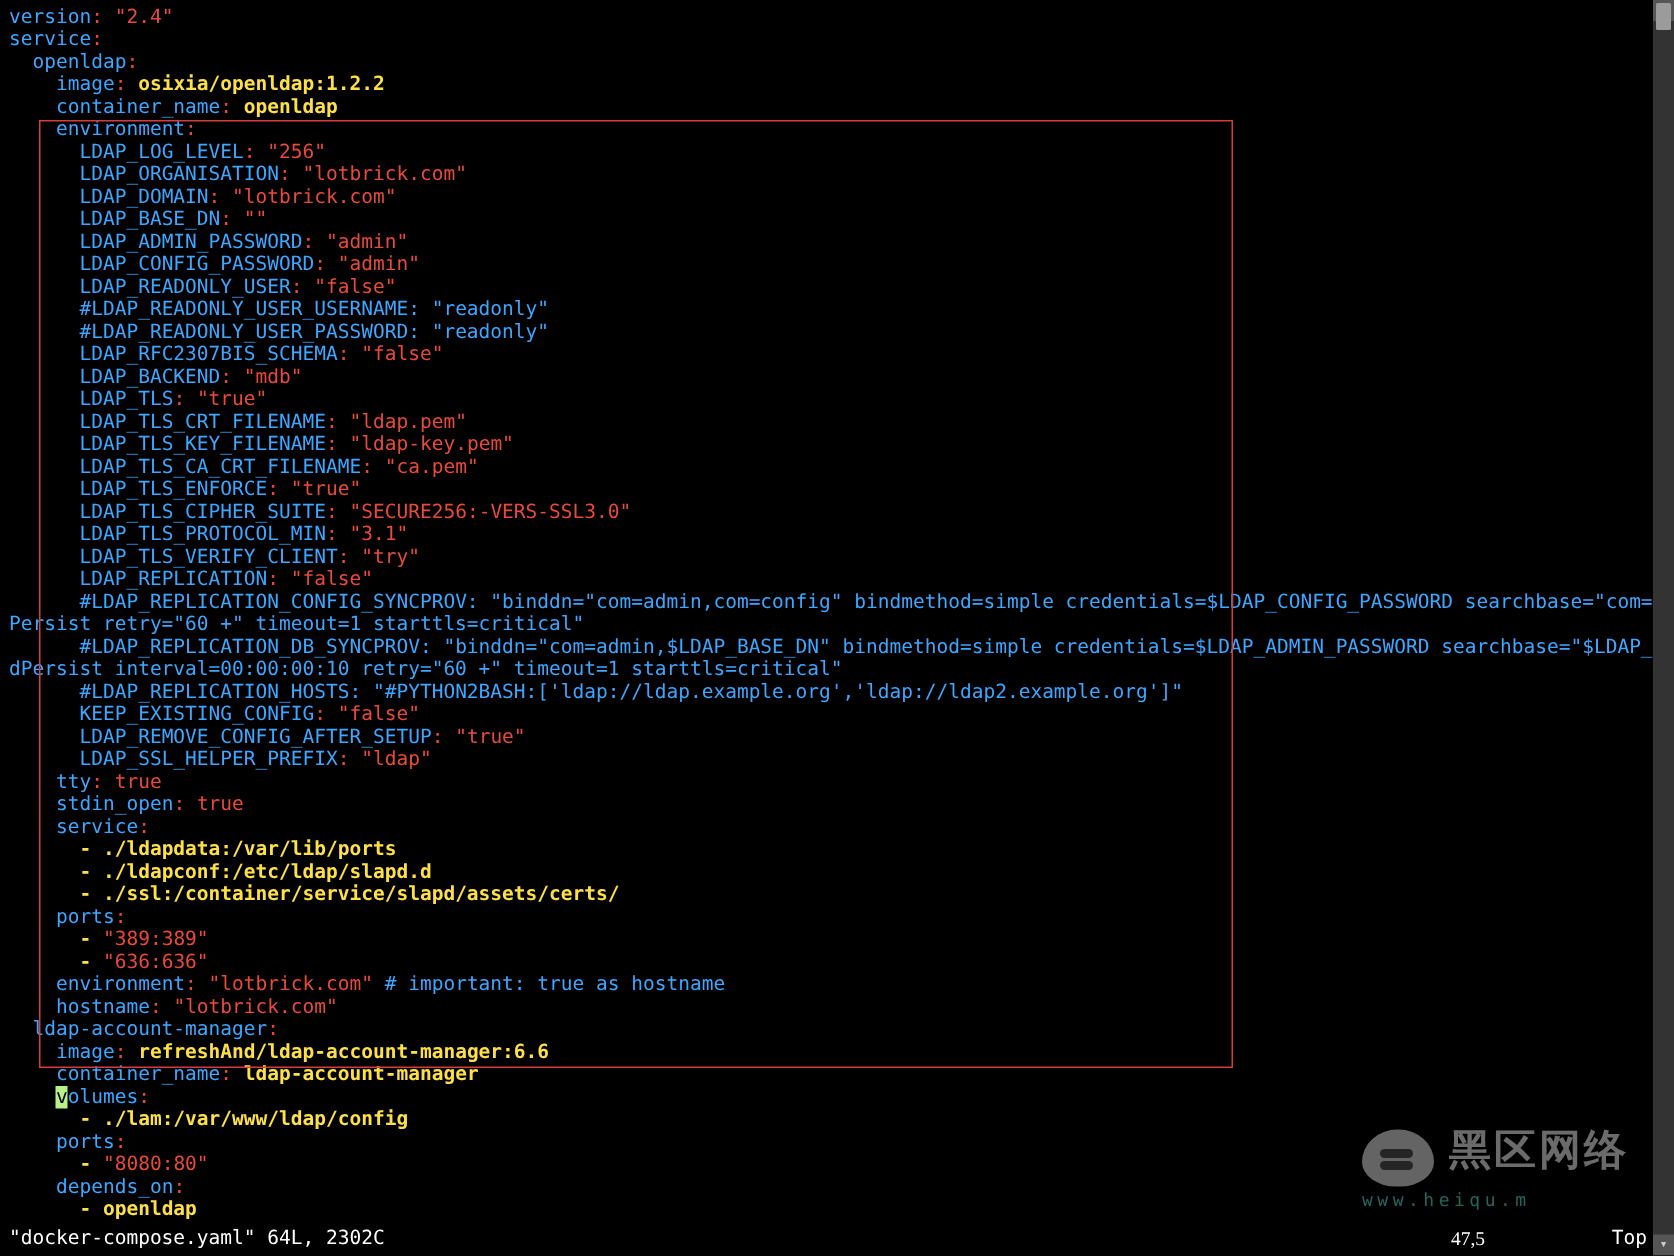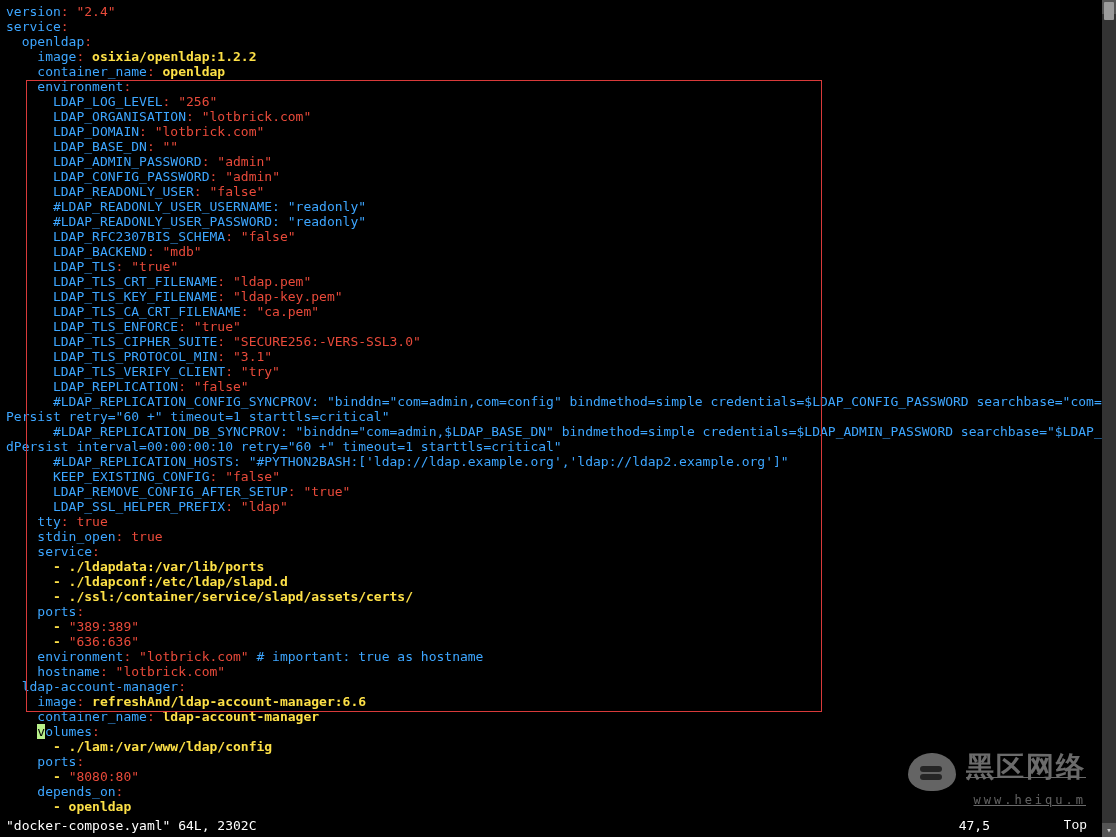--- a/index.html
+++ b/index.html
@@ -9,32 +9,32 @@
   .s{color:#e84a3a;}  
   .c{color:#e84a3a;}  
   .cm{color:#3da6ff;} 
   .w{color:#fde047;font-weight:bold;}  
   
   .hlbox{position:absolute;left:26px;top:80px;width:794px;height:630px;border:1px solid #d93a3a;pointer-events:none;}
   
   .vcur{background:#b8f08a;color:#000;}
   
   .status{position:absolute;left:6px;bottom:4px;right:6px;color:#fff;font-size:13px;}
-  .status .pos{position:absolute;right:120px;bottom:0;}
-  .status .scroll{position:absolute;right:23px;bottom:0;font-family:Liberation Mono, monospace;}
+  .status .pos{position:absolute;right:120px;bottom:0;font-family:Liberation Serif, serif;}
+  .status .scroll{position:absolute;right:12px;bottom:0;}
   
   .sbar{position:absolute;top:0;right:0;width:14px;height:100%;background:#333;}
   .sbar .thumb{position:absolute;top:2px;left:2px;width:10px;height:18px;background:#9b9b9b;border-radius:1px;}
   .sbar .arrow{position:absolute;left:0;width:14px;height:14px;background:#555;color:#ccc;font-size:9px;text-align:center;line-height:14px;}
   .sbar .arrow.up{top:0;}
   .sbar .arrow.dn{bottom:0;}
   
-  .wm{position:absolute;right:30px;bottom:30px;opacity:.42;color:#fff;text-align:right;pointer-events:none;text-decoration:underline;}
+  .wm{position:absolute;right:30px;bottom:30px;opacity:.42;color:#fff;text-align:left;pointer-events:none;}
   .wm .big{font:700 28px/30px "Microsoft YaHei","PingFang SC",sans-serif;letter-spacing:2px;}
-  .wm .sm{font:400 12px/14px monospace;color:#e5e5e5;margin-top:2px;letter-spacing:3px;}
+  .wm .sm{font:400 12px/14px monospace;color:#5eead4;margin-top:2px;letter-spacing:3px;}
   .wm .blob{display:inline-block;vertical-align:middle;width:48px;height:38px;background:#efefef;border-radius:50% 50% 48% 48%/58% 58% 44% 44%;margin-right:10px;position:relative;}
   .wm .blob::after{content:"";position:absolute;top:13px;left:12px;width:22px;height:6px;border-radius:3px;background:#5a5a5a;box-shadow:0 8px 0 0 #5a5a5a;}
 </style>
 </head>
 <body>
 
 <pre id="editor"><span class="k">version</span><span class="c">:</span> <span class="s">"2.4"</span>
 <span class="k">service</span><span class="c">:</span>
   <span class="k">openldap</span><span class="c">:</span>
     <span class="k">image</span><span class="c">:</span> <span class="w">osixia/openldap:1.2.2</span>

